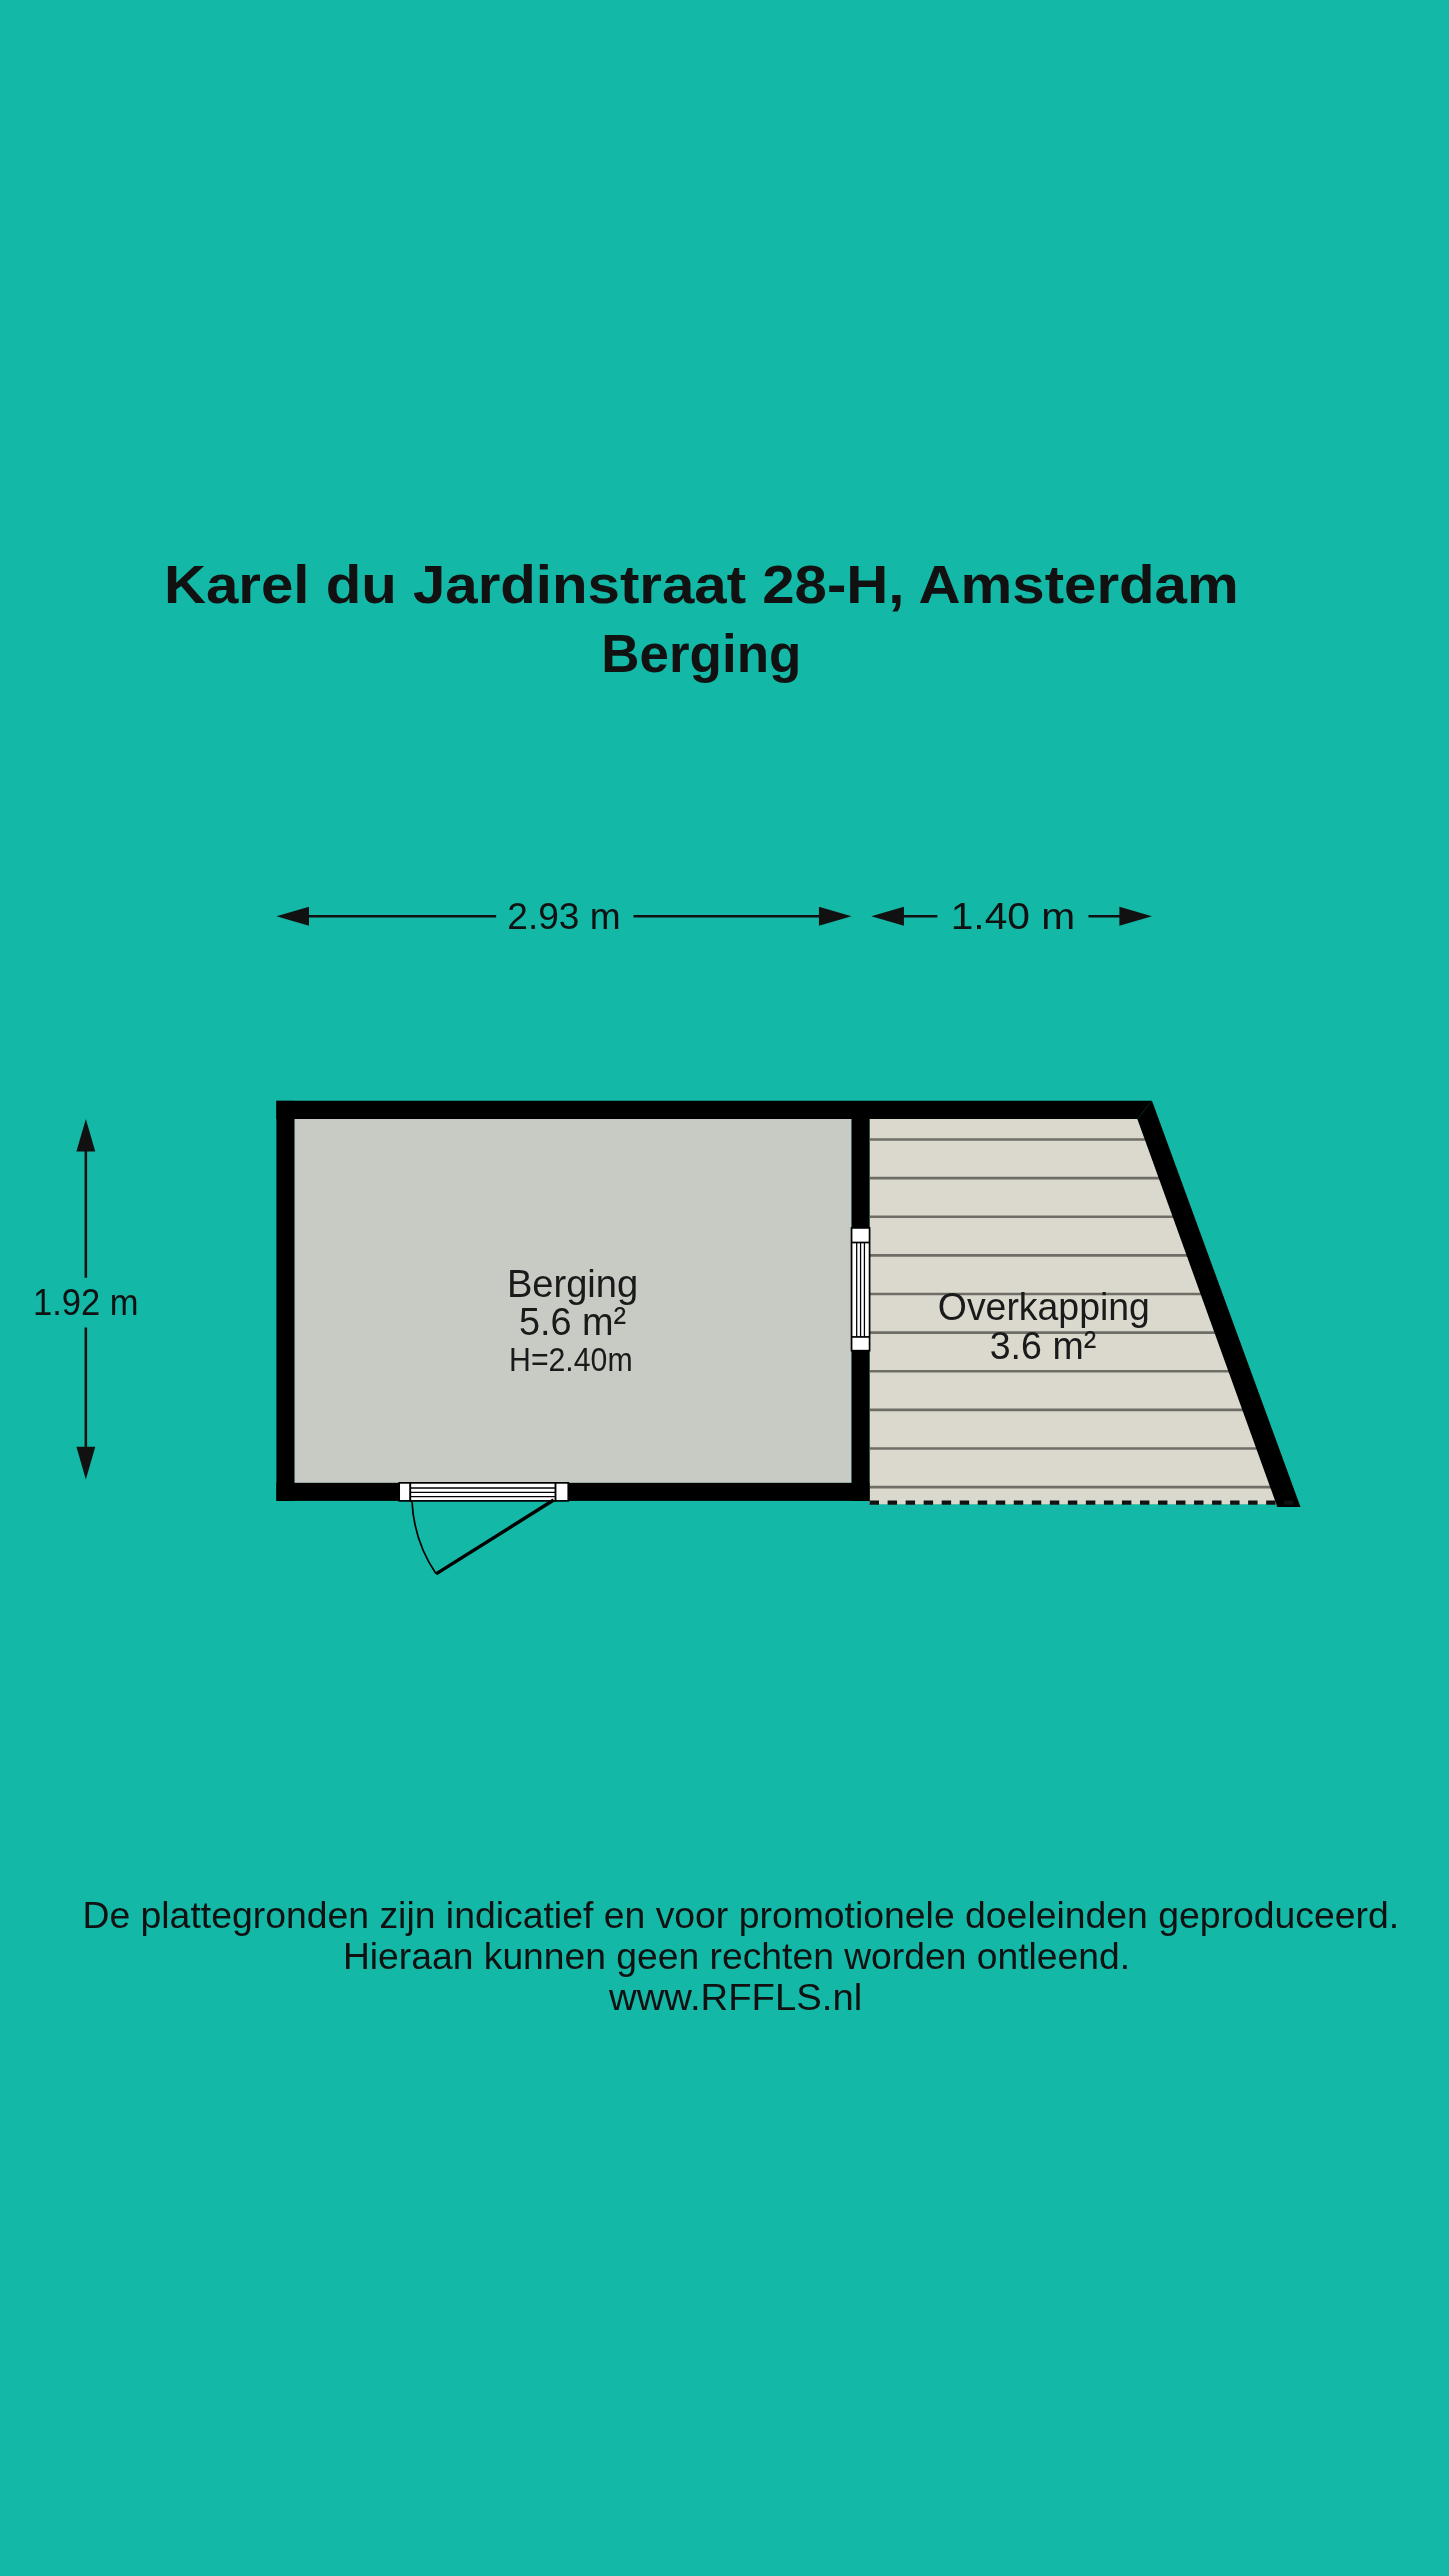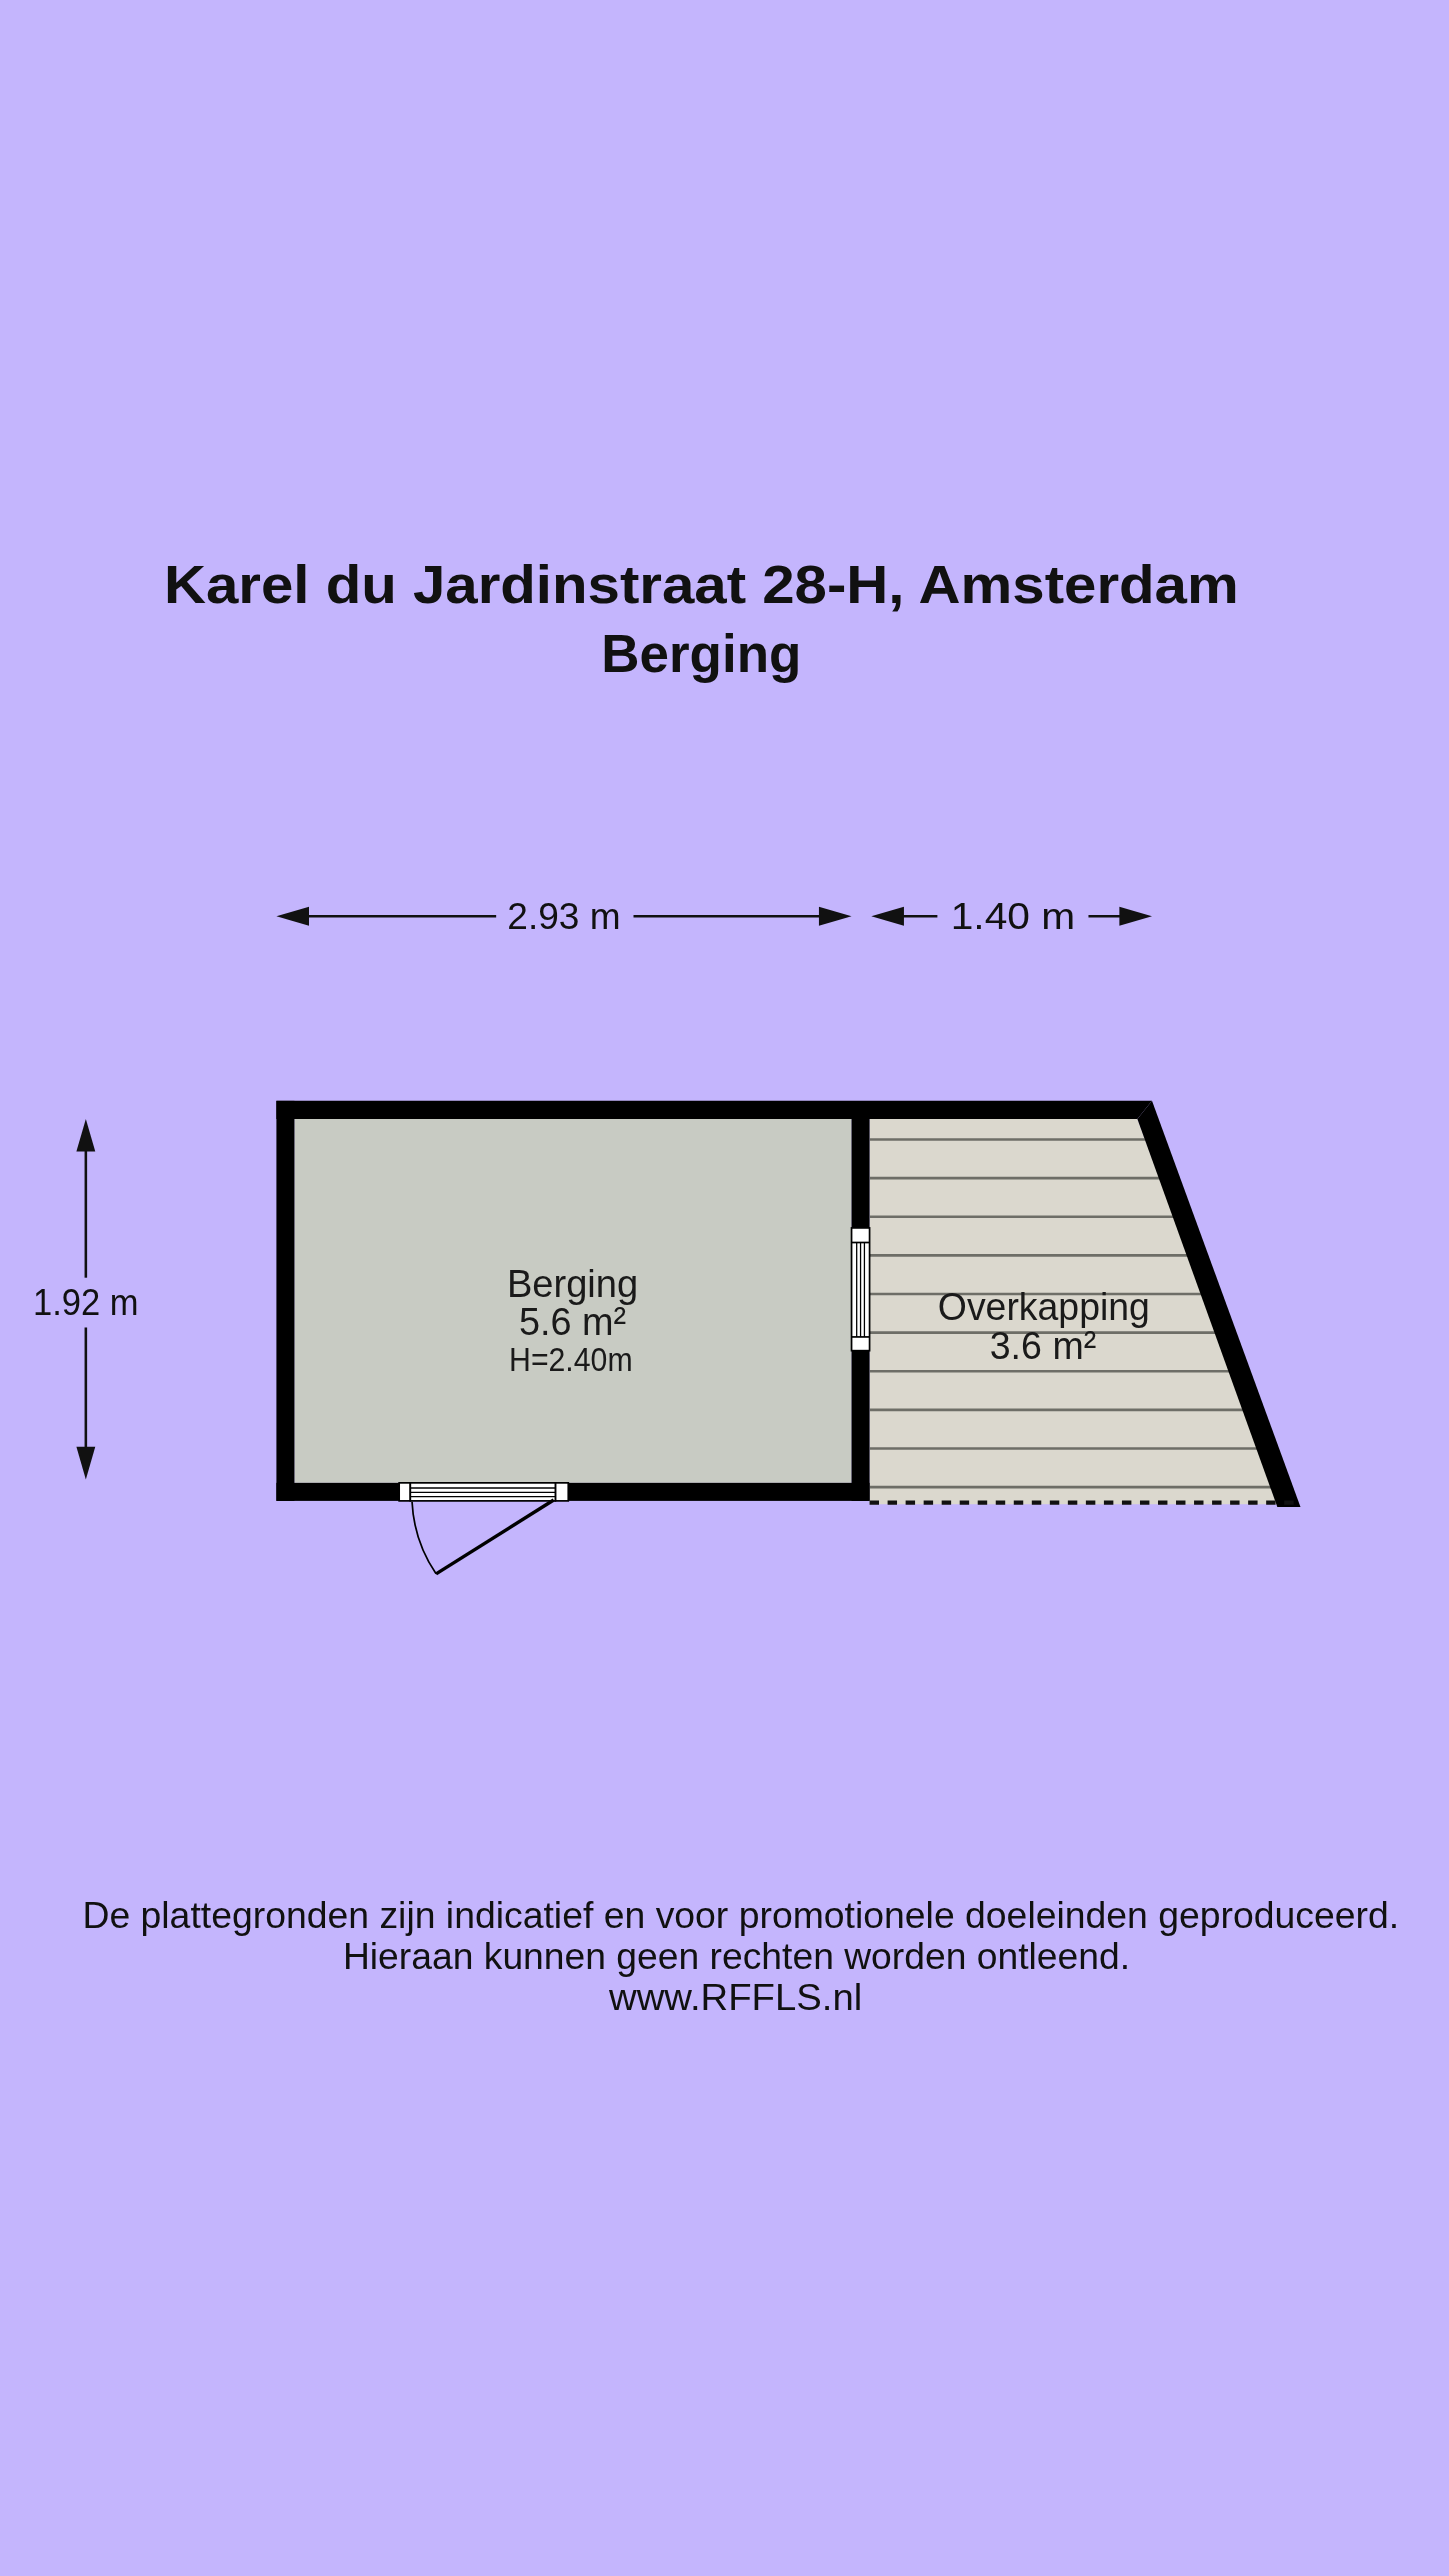--- a/index.html
+++ b/index.html
@@ -5,21 +5,21 @@
   html, body {
     margin: 0;
     padding: 0;
     background: #ffffff;
     font-family: "Liberation Sans", sans-serif;
   }
   .page {
     position: relative;
     width: 1449px;
     height: 2576px;
-    background: #c4b5fd;
+    background: #14b8a6;
     overflow: hidden;
   }
   svg.plan {
     position: absolute;
     left: 0;
     top: 0;
   }
   .t-title {
     font-family: "Liberation Sans", sans-serif;
     font-weight: bold;

